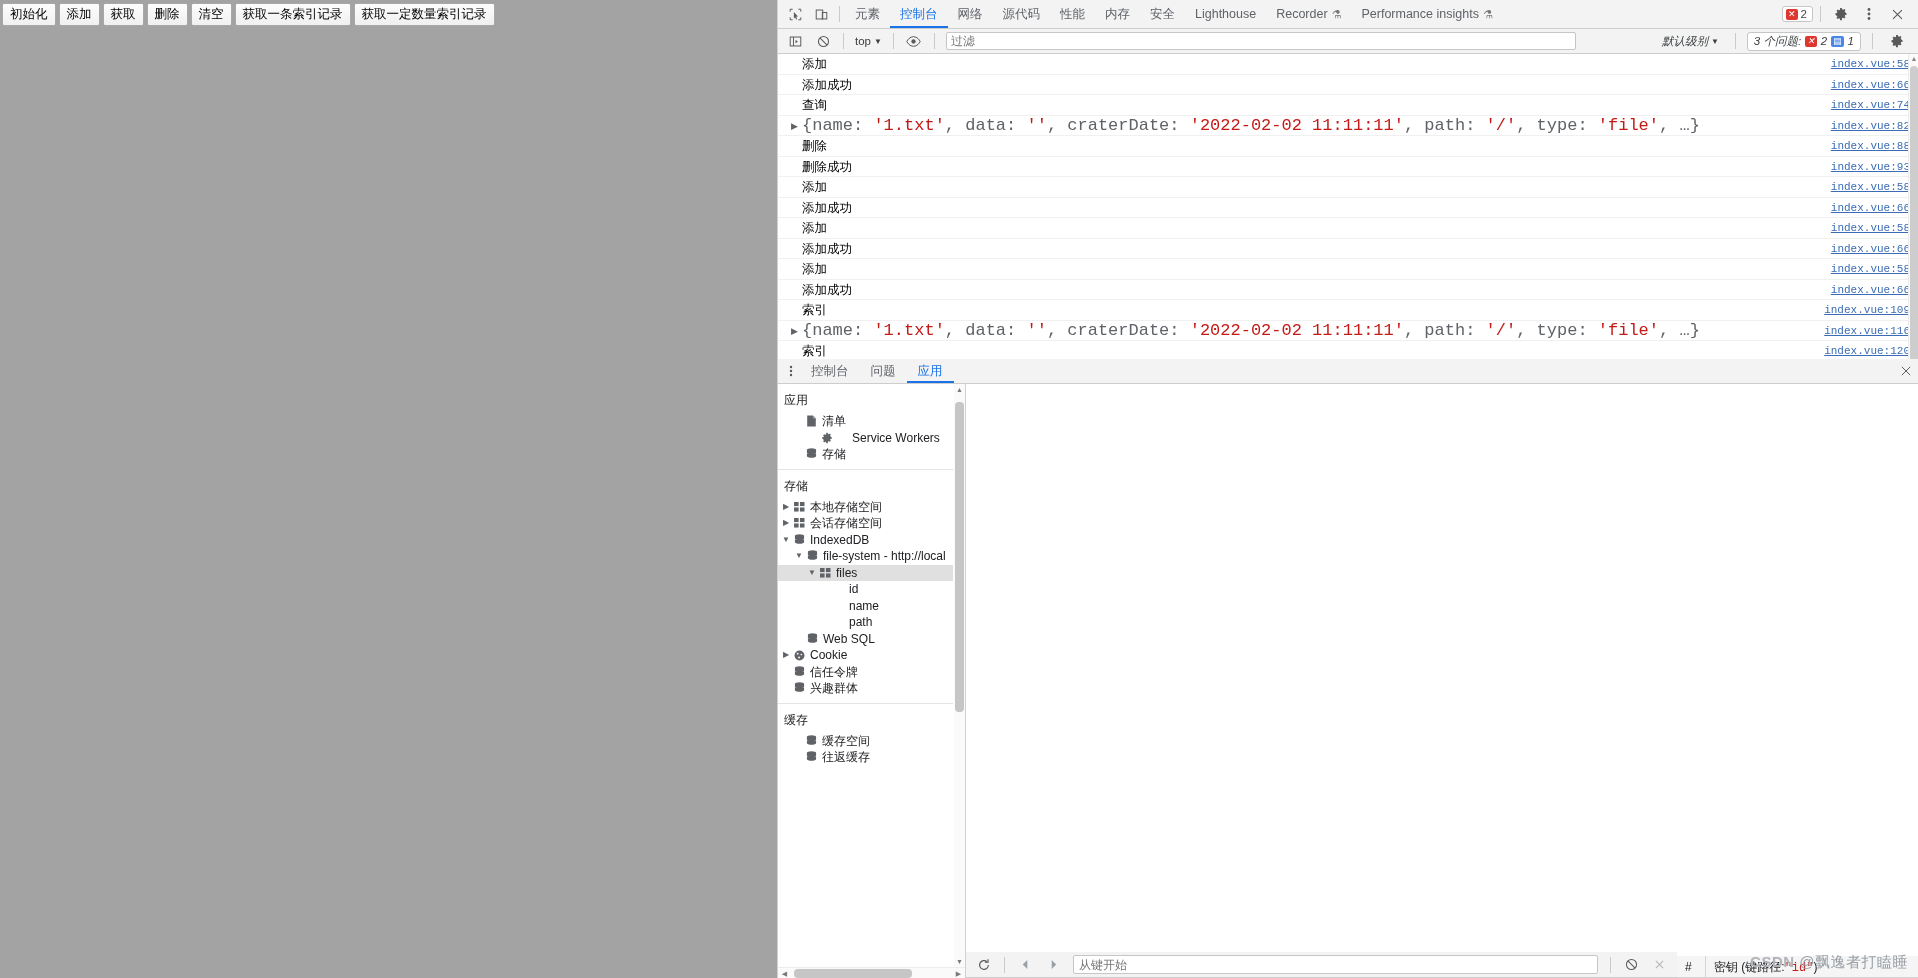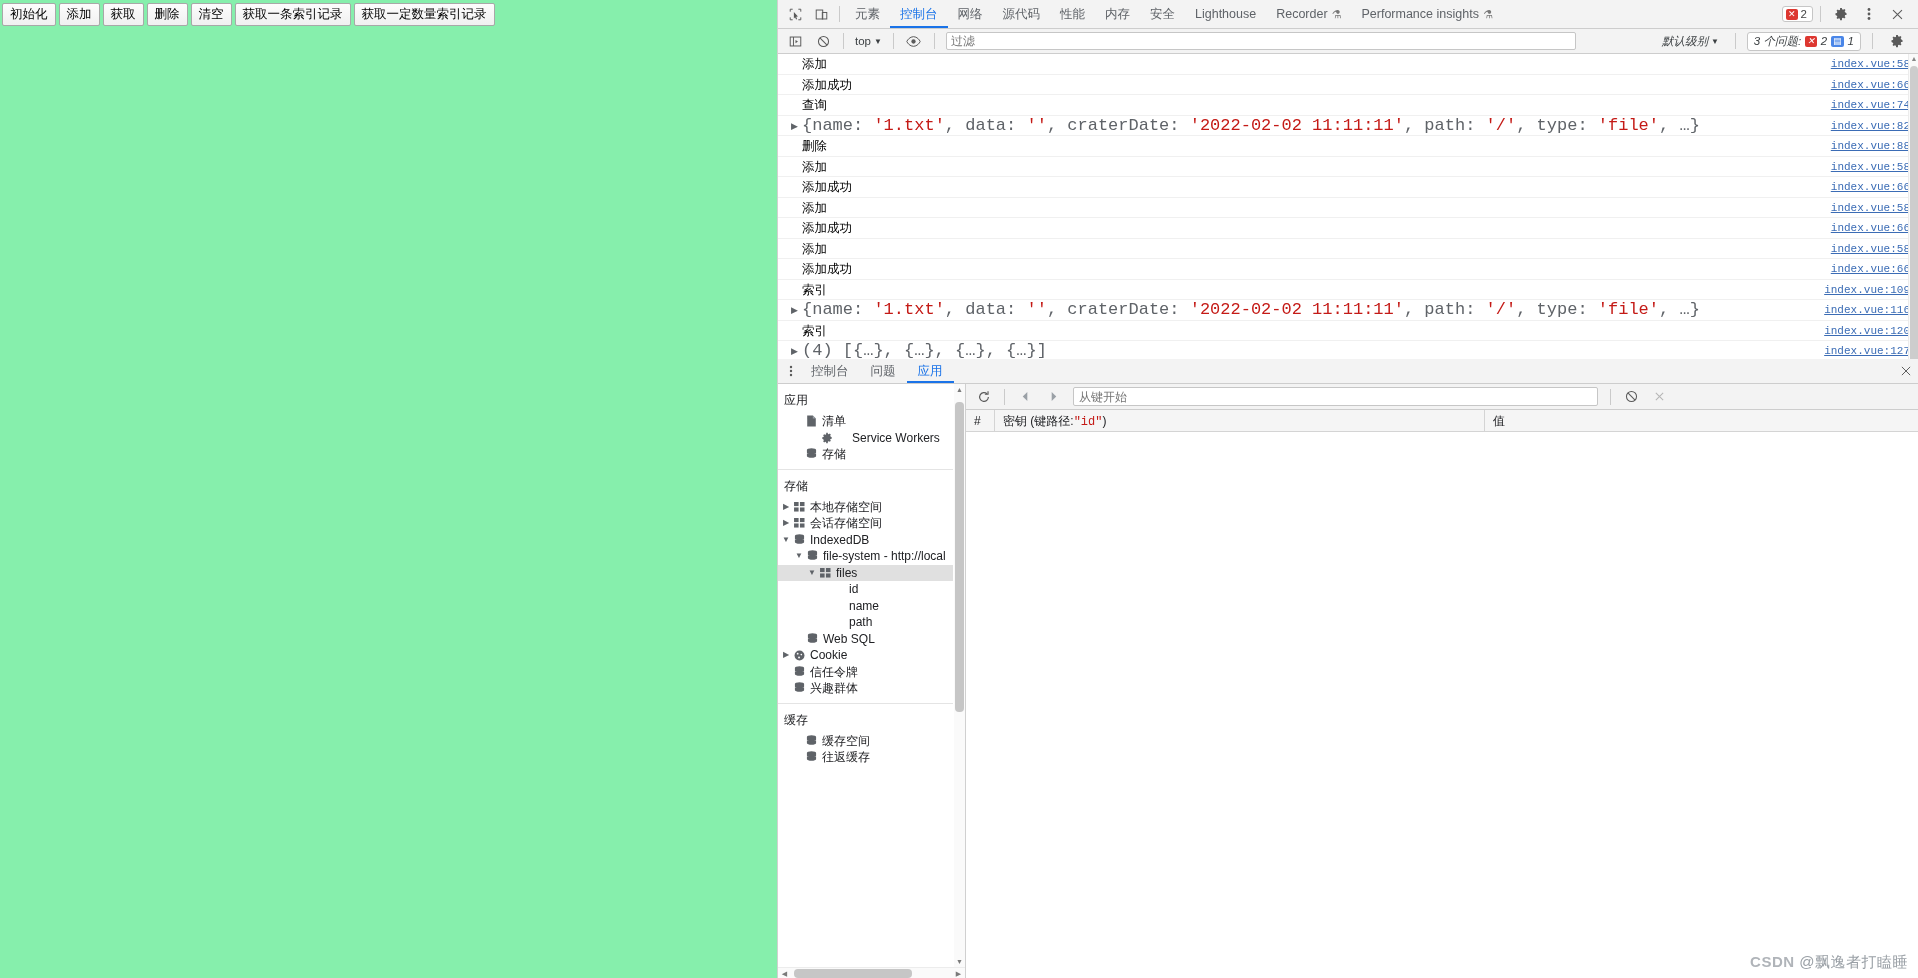--- a/index.html
+++ b/index.html
@@ -8,21 +8,21 @@
     overflow: hidden;
     background: #ffffff;
     font-family: "Liberation Sans", "DejaVu Sans", sans-serif;
   }
   * { box-sizing: border-box; }
 
   
   #page-area {
     position: absolute; left: 0; top: 0;
     width: 778px; height: 978px;
-    background: #86efac;
+    background: #a3a3a3;
     border-right: 1px solid #d0d0d0;
   }
   #button-bar {
     padding: 3px 2px 0 2px;
     white-space: nowrap;
     font-size: 0;
   }
   .app-btn {
     display: inline-block;
     font-family: "Liberation Sans", "DejaVu Sans", sans-serif;
@@ -282,22 +282,22 @@
     background: #fafafa; border-top: 1px solid #ececec;
   }
   #sidebar-hscroll .thumb {
     position: absolute; top: 1px; left: 16px; width: 118px; height: 9px;
     background: #c6c6c6; border-radius: 4px;
   }
   .sbarrow { position:absolute; font-size:7px; color:#7a7a7a; line-height:11px; text-align:center; }
 
   
   #idb-panel {
-    flex: 1; display: flex; flex-direction: column;
-    background: #fff; min-width: 0;
+    flex: 1; display: flex; flex-direction: row;
+    background: #fff; min-width: 0; align-items: flex-end;
   }
   #idb-toolbar {
     height: 26px;
     background: #f3f3f3;
     border-bottom: 1px solid #cdcdcd;
     display: flex; align-items: center; gap: 2px;
     padding: 0 5px;
   }
   #idb-key-input {
     flex: 0 0 auto;
@@ -477,20 +477,21 @@
     </div>
   </div>
 
   <div id="console-body">
     <div id="console-rows">
         <div class="log-row"><span class="log-text-cjk">添加</span><span class="src-link">index.vue:58</span></div>
         <div class="log-row"><span class="log-text-cjk">添加成功</span><span class="src-link">index.vue:66</span></div>
         <div class="log-row"><span class="log-text-cjk">查询</span><span class="src-link">index.vue:74</span></div>
         <div class="log-row"><span class="arrow">▶</span><span class="log-obj"><span class="tok-key">{</span><span class="tok-key">name: </span><span class="tok-str">'1.txt'</span><span class="tok-key">, </span><span class="tok-key">data: </span><span class="tok-str">''</span><span class="tok-key">, </span><span class="tok-key">craterDate: </span><span class="tok-str">'2022-02-02 11:11:11'</span><span class="tok-key">, </span><span class="tok-key">path: </span><span class="tok-str">'/'</span><span class="tok-key">, </span><span class="tok-key">type: </span><span class="tok-str">'file'</span><span class="tok-key">, …}</span></span><span class="src-link">index.vue:82</span></div>
         <div class="log-row"><span class="log-text-cjk">删除</span><span class="src-link">index.vue:88</span></div>
+        <div class="log-row"><span class="log-text-cjk">删除成功</span><span class="src-link">index.vue:93</span></div>
         <div class="log-row"><span class="log-text-cjk">添加</span><span class="src-link">index.vue:58</span></div>
         <div class="log-row"><span class="log-text-cjk">添加成功</span><span class="src-link">index.vue:66</span></div>
         <div class="log-row"><span class="log-text-cjk">添加</span><span class="src-link">index.vue:58</span></div>
         <div class="log-row"><span class="log-text-cjk">添加成功</span><span class="src-link">index.vue:66</span></div>
         <div class="log-row"><span class="log-text-cjk">添加</span><span class="src-link">index.vue:58</span></div>
         <div class="log-row"><span class="log-text-cjk">添加成功</span><span class="src-link">index.vue:66</span></div>
         <div class="log-row"><span class="log-text-cjk">索引</span><span class="src-link">index.vue:109</span></div>
         <div class="log-row"><span class="arrow">▶</span><span class="log-obj"><span class="tok-key">{</span><span class="tok-key">name: </span><span class="tok-str">'1.txt'</span><span class="tok-key">, </span><span class="tok-key">data: </span><span class="tok-str">''</span><span class="tok-key">, </span><span class="tok-key">craterDate: </span><span class="tok-str">'2022-02-02 11:11:11'</span><span class="tok-key">, </span><span class="tok-key">path: </span><span class="tok-str">'/'</span><span class="tok-key">, </span><span class="tok-key">type: </span><span class="tok-str">'file'</span><span class="tok-key">, …}</span></span><span class="src-link">index.vue:116</span></div>
         <div class="log-row"><span class="log-text-cjk">索引</span><span class="src-link">index.vue:120</span></div>
         <div class="log-row"><span class="arrow">▶</span><span class="log-obj">(4) [{…}, {…}, {…}, {…}]</span><span class="src-link">index.vue:127</span></div>

